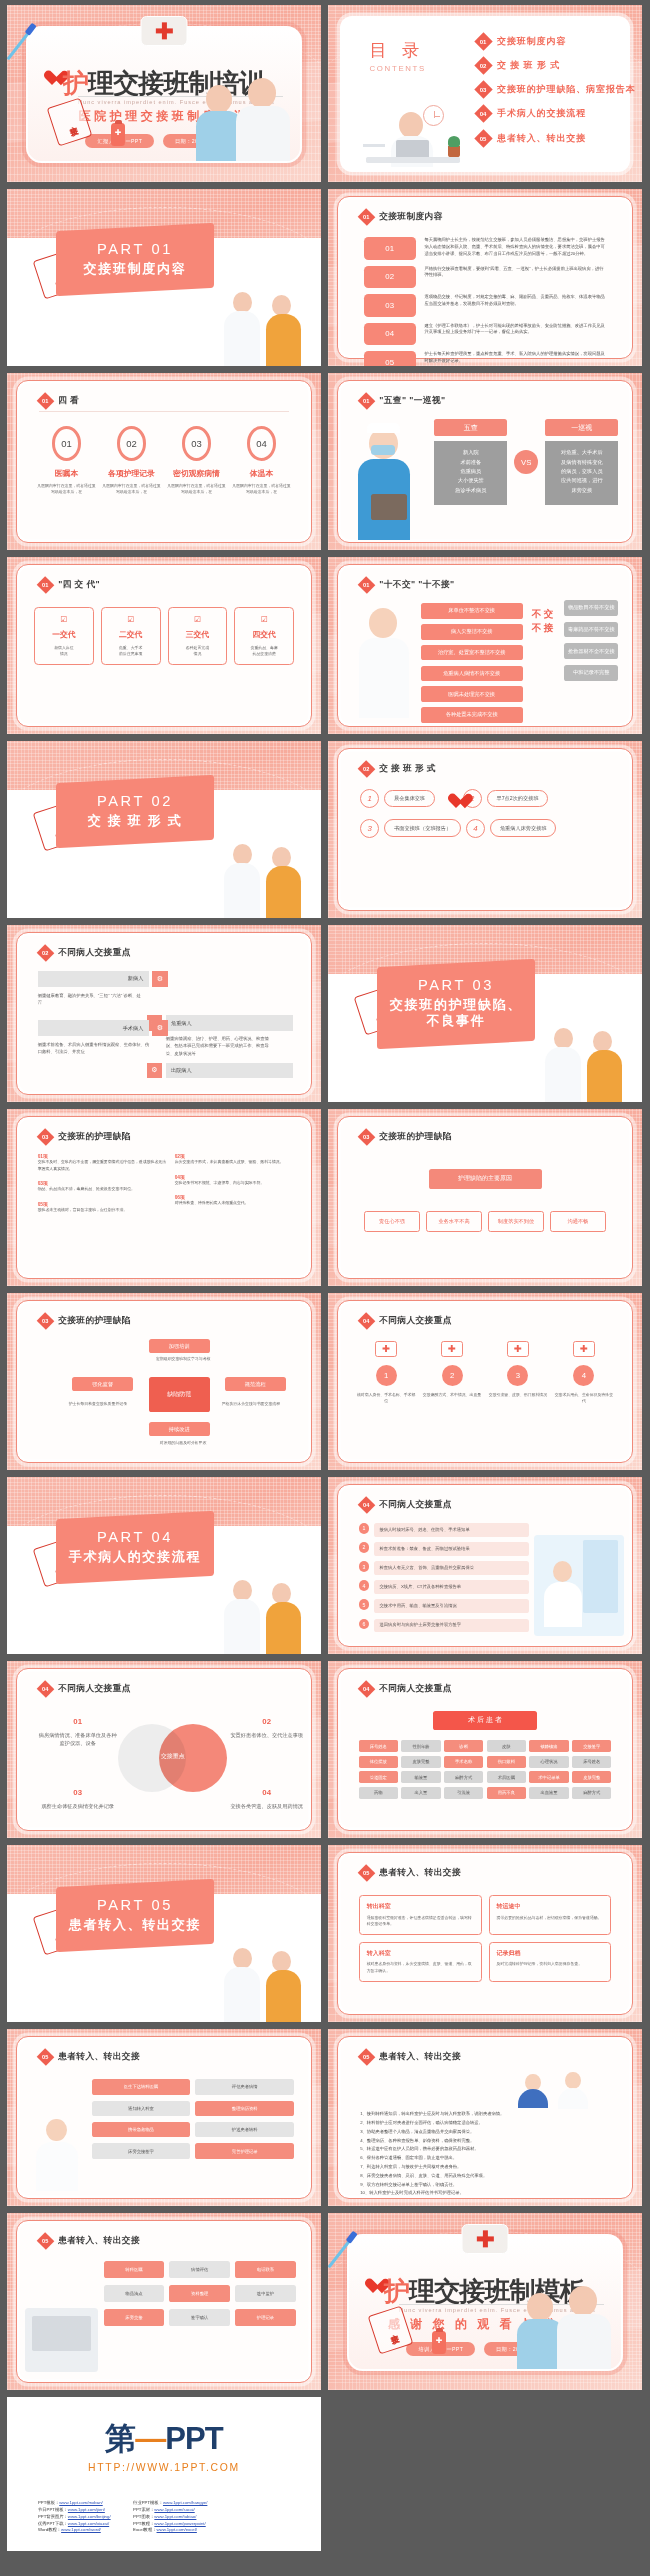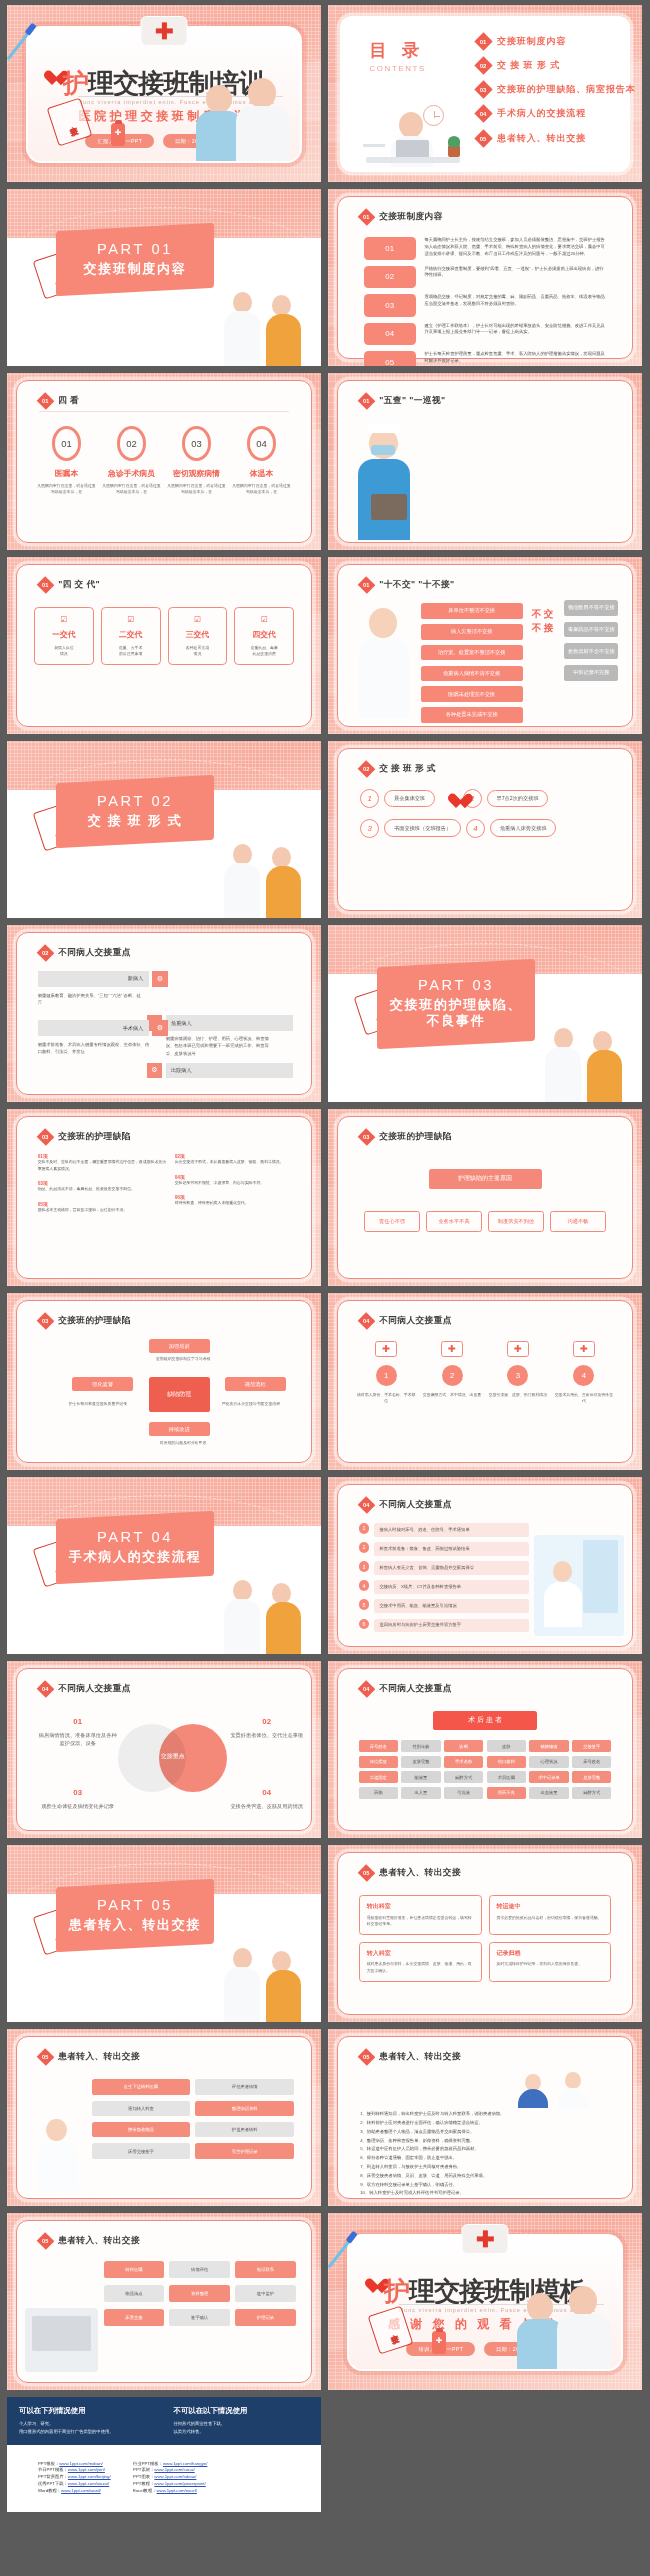--- a/index.html
+++ b/index.html
@@ -113,21 +113,21 @@
     position:absolute; width:14px; height:22.5px; background:#f4705f; border-radius:3.5px;
   }
   .bottle::before{ content:""; position:absolute; left:3.5px; top:-3.5px; width:7px; height:4.3px; background:#e0584a; border-radius:1.7px 1.7px 0 0; }
   .bottle::after{ content:"✚"; position:absolute; left:0; right:0; top:6px; text-align:center; color:#fff; font-size:7.8px; line-height:1; }
   
   .docs{ position:absolute; right:5.2px; bottom:0; width:111px; height:90px; }
   .head{ position:absolute; border-radius:50%; }
   .body-sh{ position:absolute; border-radius:15.6px 15.6px 0 0; }
   
   .toc-label{ position:absolute; left:29.5px; top:22.5px; }
-  .toc-cn{ font-size:17.3px; font-weight:bold; color:#f26b5a; letter-spacing:5.2px; }
+  .toc-cn{ font-size:17.3px; font-weight:normal; color:#f26b5a; letter-spacing:5.2px; }
   .toc-en{ font-size:7.8px; color:#f0a094; letter-spacing:1.7px; margin-top:1.7px; }
   .toc-list{ position:absolute; left:137px; top:19px; right:10.4px; }
   .toc-item{ display:flex; align-items:center; gap:7px; margin-bottom:11.3px; }
   .dia{
     width:13px; height:13px; background:#ef5f50; transform:rotate(45deg);
     display:flex; align-items:center; justify-content:center; flex:0 0 13px;
   }
   .dia span{ transform:rotate(-45deg); color:#fff; font-size:6px; font-weight:bold; }
   .toc-txt{ font-size:9px; color:#f26b5a; font-weight:bold; letter-spacing:0.9px; white-space:nowrap; }
   .toc-art{ position:absolute; left:21px; bottom:3.5px; width:104px; height:68px; }
@@ -399,21 +399,21 @@
         </div>
         <div class="rule"></div>
         <div class="circles">
           <div class="circ">
               <div class="ring">01</div>
               <h4>医嘱本</h4>
               <p>凡医嘱内审打在这里，或者通过复写纸给这本后，在</p>
             </div>
           <div class="circ">
               <div class="ring">02</div>
-              <h4>急诊手术病员</h4>
+              <h4>各项护理记录</h4>
               <p>凡医嘱内审打在这里，或者通过复写纸给这本后，在</p>
             </div>
           <div class="circ">
               <div class="ring">03</div>
               <h4>密切观察病情</h4>
               <p>凡医嘱内审打在这里，或者通过复写纸给这本后，在</p>
             </div>
           <div class="circ">
               <div class="ring">04</div>
               <h4>体温本</h4>
@@ -431,20 +431,39 @@
               <span>01</span>
             </div>
           <div class="hdr-txt">"五查"  "一巡视"</div>
         </div>
         <div style="position:absolute;left:12px;top:40px;width:73px;height:120px">
           <div class="head" style="left:19px;top:7px;width:29.5px;height:31px;background:#f6d2bb"></div>
           <div style="position:absolute;left:17.3px;top:1.7px;width:33px;height:10.4px;background:#fff;border-radius:5.2px 5.2px 0 0"></div>
           <div style="position:absolute;left:21px;top:24px;width:24px;height:9.5px;background:#9fd0e8;border-radius:3.5px"></div>
           <div class="body-sh" style="left:8.7px;top:38px;width:52px;height:81px;background:#3e9ad4"></div>
           <div style="position:absolute;left:21px;top:73px;width:36px;height:26px;background:#7b6a5e;border-radius:2.6px"></div>
+        </div>
+        <div class="vsbox">
+          <div class="vscol">
+            <div class="vshead">五查</div>
+            <div class="vsbody" style="white-space:pre-line">新入院
+术前准备
+危重病员
+大小便失禁
+急诊手术病员</div>
+          </div>
+          <div class="vsmid">VS</div>
+          <div class="vscol">
+            <div class="vshead">一巡视</div>
+            <div class="vsbody" style="white-space:pre-line">对危重、大手术后
+及病情有特殊变化
+的病员，交班人员
+应共同巡视，进行
+床旁交接</div>
+          </div>
         </div>
       </div>
     </div>
   </div>
 
   <div class="row">
     <div class="slide">
       <div class="bg-pink"></div>
       <div class="card outline">
         <div class="hdr">
@@ -1048,31 +1067,23 @@
           <div class="head" style="left:64px;top:7px;width:28px;height:29.5px;background:#f3c9b2"></div>
           <div class="body-sh" style="left:52px;top:35px;width:54px;height:55px;background:#f4f6f8"></div>
         </div>
       </div>
       <div class="syringe"></div>
     </div>
   </div>
 
   <div class="row">
     <div class="brand">
-      <div class="brand-bar">
-        <div class="bb-col">
-          <div class="bb-h">可以在下列情况使用</div>
-          <div class="bb-i">个人学习、研究。</div>
-          <div class="bb-i">用口播形式的内容用于商业打广告类型的中使用。</div>
-        </div>
-        <div class="bb-col">
-          <div class="bb-h">不可以在以下情况使用</div>
-          <div class="bb-i">任何形式的商业性售下载。</div>
-          <div class="bb-i">以类方式转售。</div>
-        </div>
+      <div class="brand-top">
+        <div class="brand-logo"><span>第</span><span class="dash">—</span><span>PPT</span></div>
+        <div class="brand-url">HTTP://WWW.1PPT.COM</div>
       </div>
       <div class="brand-links">
         <div class="bl-col">
           <div class="bl-row"><span>PPT模板：</span><a href="#">www.1ppt.com/moban/</a></div>
           <div class="bl-row"><span>节日PPT模板：</span><a href="#">www.1ppt.com/jieri/</a></div>
           <div class="bl-row"><span>PPT背景图片：</span><a href="#">www.1ppt.com/beijing/</a></div>
           <div class="bl-row"><span>优秀PPT下载：</span><a href="#">www.1ppt.com/xiazai/</a></div>
           <div class="bl-row"><span>Word教程：</span><a href="#">www.1ppt.com/word/</a></div>
 
         </div>

